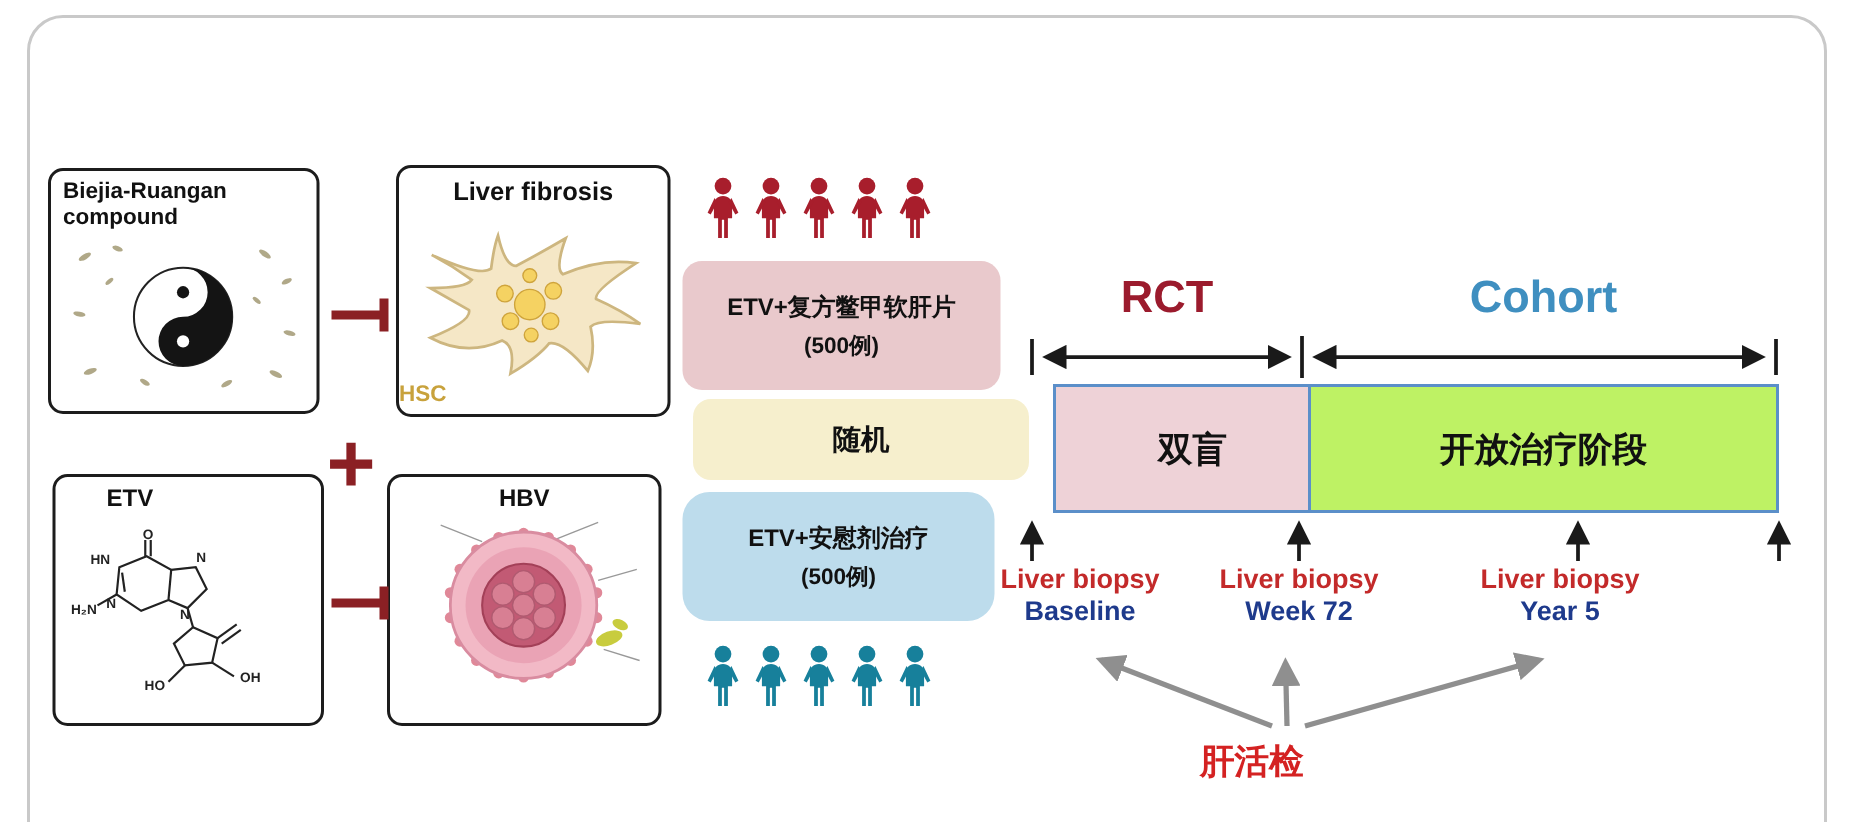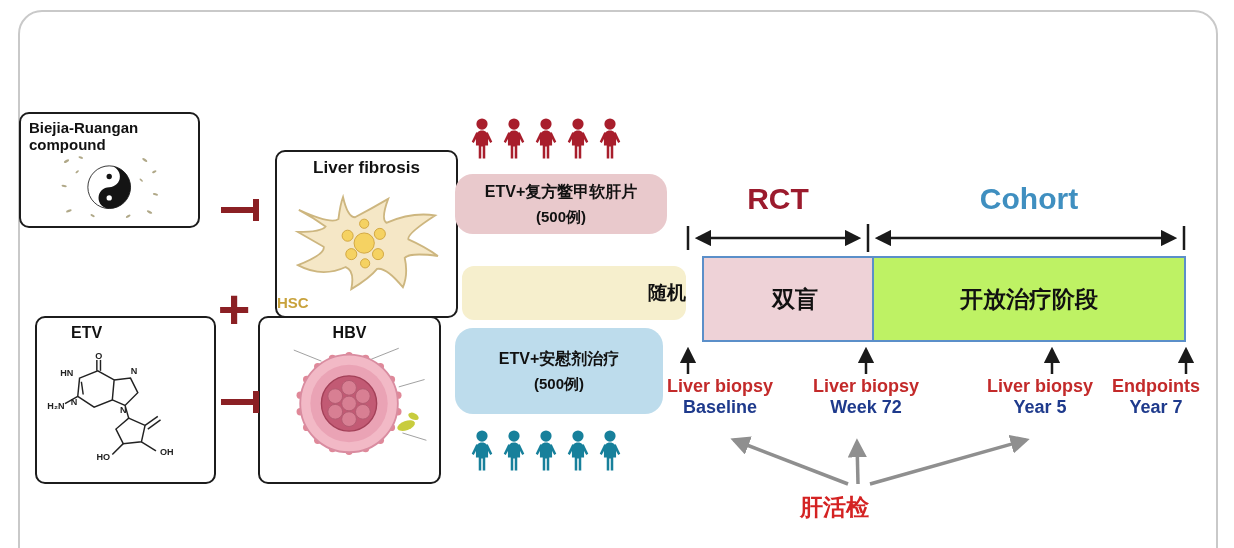--- a/index.html
+++ b/index.html
@@ -35,21 +35,21 @@
     position:absolute;border-radius:18px;box-sizing:border-box;
     display:flex;flex-direction:column;align-items:center;justify-content:center;gap:5px;
     font-weight:bold;color:#111;
   }
   .arm-line1{font-size:16px;}
   .arm-line2{font-size:15px;}
   .pink-arm{background:#e9c9cc;}
   .blue-arm{background:#bddcec;}
   .random-box{
     position:absolute;background:#f6efcd;border-radius:12px;
-    display:flex;align-items:center;justify-content:flex-end;
+    display:flex;align-items:center;justify-content:center;
     font-weight:bold;font-size:19px;color:#111;
   }
   
   .phase-label{position:absolute;font-weight:bold;font-size:30px;text-align:center;}
   .rct-label{color:#9b1b2d;}
   .cohort-label{color:#3f8fc0;}
   .phase-box{
     position:absolute;border:2px solid #5b8fc9;box-sizing:border-box;
     display:flex;align-items:center;justify-content:center;
     font-weight:bold;font-size:23px;color:#111;
@@ -75,21 +75,21 @@
 
   <svg width="0" height="0" style="position:absolute" aria-hidden="true">
     <symbol id="person-shape" viewBox="0 0 30 46">
       <circle cx="15" cy="7" r="6"></circle>
       <path d="M15 14 C11 14 8.5 16.5 8.5 21 L8.5 30 L11.5 30 L11.5 44 L14.2 44 L14.2 31 L15.8 31 L15.8 44 L18.5 44 L18.5 30 L21.5 30 L21.5 21 C21.5 16.5 19 14 15 14 Z"></path>
       <path d="M9 15.5 L4 26 L6.2 27.2 L11 18.5 Z"></path>
       <path d="M21 15.5 L26 26 L23.8 27.2 L19 18.5 Z"></path>
     </symbol>
   </svg>
 
-  <div class="mbox" style="left:19px;top:112px;width:181px;height:116px;">
+  <div class="mbox" style="left:32px;top:112px;width:181px;height:164px;">
     <div class="title-left">
       <div>Biejia-Ruangan</div>
       <div>compound</div>
     </div>
     <svg class="art" viewBox="0 0 177 112">
       <g fill="#a39a74" opacity="0.85">
         <ellipse cx="16" cy="12" rx="5" ry="2" transform="rotate(-30 16 12)"></ellipse>
         <ellipse cx="40" cy="6" rx="4" ry="1.8" transform="rotate(20 40 6)"></ellipse>
         <ellipse cx="148" cy="10" rx="5" ry="2" transform="rotate(35 148 10)"></ellipse>
         <ellipse cx="164" cy="30" rx="4" ry="1.8" transform="rotate(-25 164 30)"></ellipse>
@@ -102,21 +102,21 @@
         <ellipse cx="34" cy="30" rx="3.5" ry="1.5" transform="rotate(-40 34 30)"></ellipse>
         <ellipse cx="142" cy="44" rx="3.5" ry="1.5" transform="rotate(40 142 44)"></ellipse>
       </g>
       <circle cx="88" cy="56" r="36" fill="#ffffff" stroke="#222" stroke-width="1.5"></circle>
       <path d="M88,20 a36,36 0 0 1 0,72 a18,18 0 0 1 0,-36 a18,18 0 0 0 0,-36 z" fill="#141414"></path>
       <circle cx="88" cy="38" r="4.5" fill="#141414"></circle>
       <circle cx="88" cy="74" r="4.5" fill="#ffffff"></circle>
     </svg>
   </div>
 
-  <div class="mbox" style="left:275px;top:110px;width:183px;height:168px;margin-top:40px;">
+  <div class="mbox" style="left:264px;top:110px;width:183px;height:168px;">
     <div class="title-center">Liver fibrosis</div>
     <svg class="art" viewBox="0 0 177 118">
       <path d="M15,22 Q50,38 58,32 Q60,16 63,8 Q68,30 76,30 Q95,20 112,10 Q104,32 110,36 Q138,24 163,28 Q132,48 134,54 Q152,62 166,72 Q136,68 130,74 Q134,92 128,106 Q110,84 100,86 Q92,96 72,108 Q76,88 66,84 Q40,96 14,82 Q44,70 42,62 Q28,54 14,46 Q40,46 44,40 Q30,30 15,22 Z" fill="#f5e7c6" stroke="#cdb67f" stroke-width="2"></path>
       <g fill="#f5d262" stroke="#cfa43c" stroke-width="1">
         <circle cx="86" cy="58" r="11"></circle>
         <circle cx="68" cy="50" r="6"></circle>
         <circle cx="103" cy="48" r="6"></circle>
         <circle cx="72" cy="70" r="6"></circle>
         <circle cx="101" cy="70" r="6"></circle>
         <circle cx="86" cy="37" r="5"></circle>
@@ -223,21 +223,21 @@
         <use href="#person-shape"></use>
       </svg>
     <svg class="person red-p" viewBox="0 0 30 46">
         <use href="#person-shape"></use>
       </svg>
     <svg class="person red-p" viewBox="0 0 30 46">
         <use href="#person-shape"></use>
       </svg>
   </div>
 
-  <div class="arm-box pink-arm" style="left:455px;top:174px;width:212px;height:60px;">
+  <div class="arm-box pink-arm" style="left:455px;top:174px;width:212px;height:86px;border-radius:13px;">
     <div class="arm-line1">ETV+复方鳖甲软肝片</div>
     <div class="arm-line2">(500例)</div>
   </div>
 
   <div class="random-box" style="left:462px;top:266px;width:224px;height:54px;">
     <span>随机</span>
   </div>
 
   <div class="arm-box blue-arm" style="left:455px;top:328px;width:208px;height:86px;">
     <div class="arm-line1">ETV+安慰剂治疗</div>
@@ -276,24 +276,20 @@
     <div class="ms-top">Liver biopsy</div>
     <div class="ms-bottom">Baseline</div>
   </div>
   <div class="milestone" style="left:792px;top:376px;">
     <div class="ms-top">Liver biopsy</div>
     <div class="ms-bottom">Week 72</div>
   </div>
   <div class="milestone" style="left:966px;top:376px;">
     <div class="ms-top">Liver biopsy</div>
     <div class="ms-bottom">Year 5</div>
-  </div>
-  <div class="milestone" style="left:1082px;top:376px;">
-    <div class="ms-top">Endpoints</div>
-    <div class="ms-bottom">Year 7</div>
   </div>
 
   <div class="biopsy-note">肝活检</div>
 
   <svg class="overlay" viewBox="0 0 1234 548">
     <defs>
       <marker id="mb" viewBox="0 0 10 10" refX="8" refY="5" markerWidth="6.5" markerHeight="6.5" orient="auto-start-reverse">
         <path d="M0,0 L10,5 L0,10 Z" fill="#1a1a1a"></path>
       </marker>
       <marker id="mg" viewBox="0 0 10 10" refX="8" refY="5" markerWidth="5.5" markerHeight="5.5" orient="auto">

